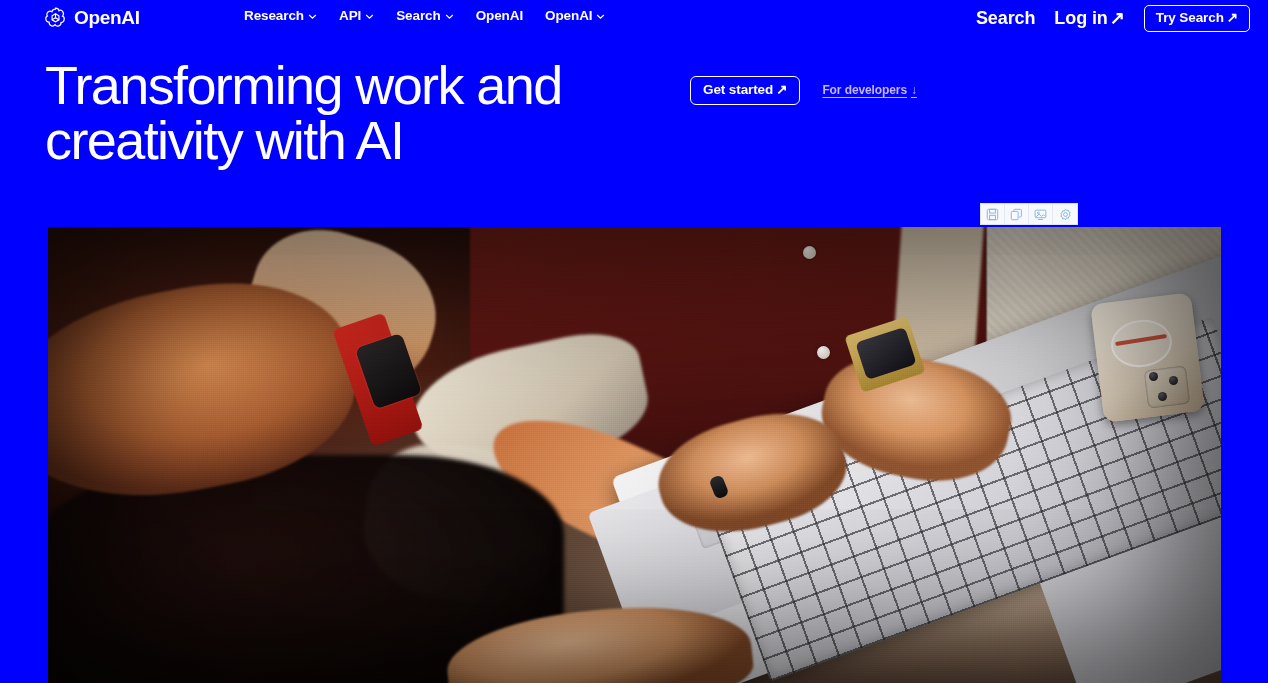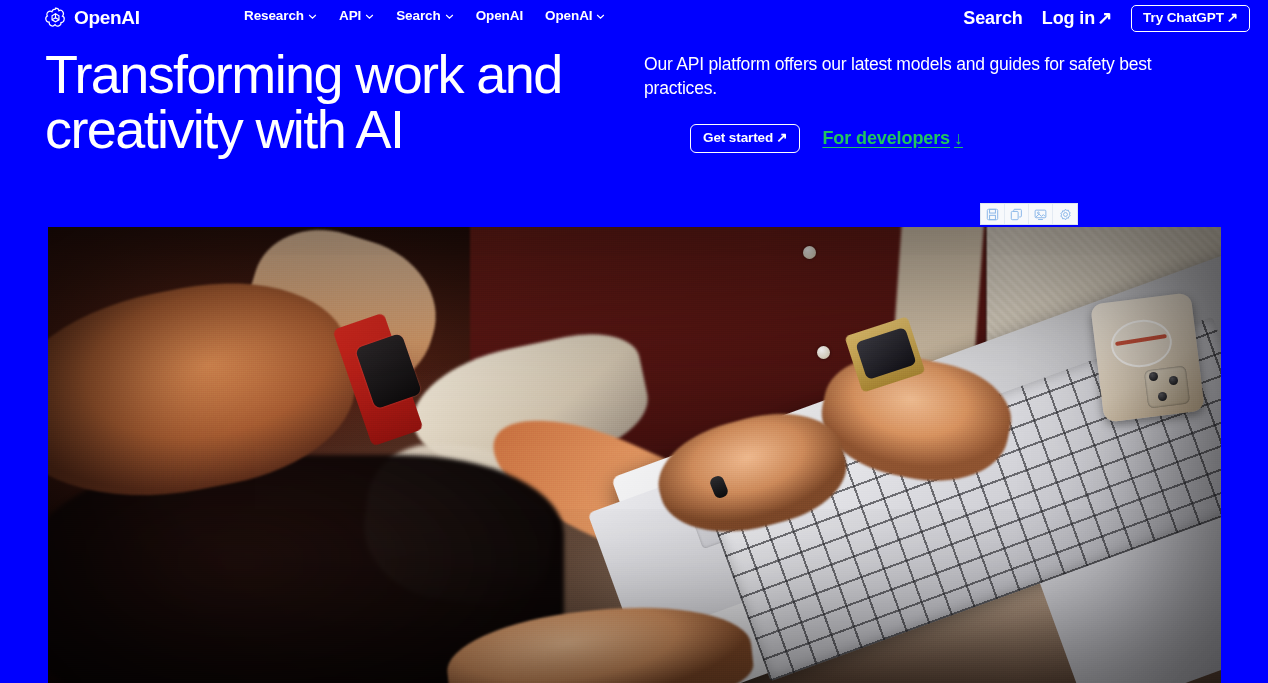--- a/index.html
+++ b/index.html
@@ -51,40 +51,40 @@
   .btn-try {
     border:1px solid #ffffff; border-radius:5px;
     padding:5px 11px 6px 11px;
     color:#fff; font-size:13.5px; font-weight:700; letter-spacing:-0.1px;
     white-space:nowrap; cursor:pointer; background:transparent;
     display:flex; align-items:center; gap:3px; line-height:1;
   }
 
   
   .hero-title {
-    position:absolute; left:45px; top:47px; width:610px;
+    position:absolute; left:45px; top:58px; width:610px;
     color:#ffffff;
     font-size:54px; font-weight:400; line-height:55px;
     letter-spacing:-1.6px;
   }
   .hero-right { position:absolute; left:644px; top:52px; width:580px; }
   .hero-sub {
     color:#ffffff; font-size:17.5px; font-weight:400;
     line-height:24px; letter-spacing:-0.2px; width:575px;
   }
   .hero-actions { display:flex; align-items:center; gap:22px; margin-top:24px;padding-left:46px; }
   .btn-outline {
     border:1px solid #ffffff; border-radius:6px;
     padding:6px 12px 7px 12px;
     color:#fff; font-size:13.5px; font-weight:700; letter-spacing:-0.1px;
     background:transparent; cursor:pointer; line-height:1;
     display:flex; align-items:center; gap:3px;
   }
   .link-underline {
-    color:#22c55e; font-size:18px; font-weight:700; letter-spacing:-0.1px;
+    color:#c4b5fd; font-size:12px; font-weight:700; letter-spacing:-0.1px;
     text-decoration:underline; text-underline-offset:3px;
     cursor:pointer; display:flex; align-items:center; gap:4px;
   }
 
   
   .media-wrap {
     position:absolute; left:48px; top:227px;
     width:1173px; height:456px;
     overflow:hidden; background:#000;
   }
@@ -375,30 +375,29 @@
 
     <div class="rightnav">
       <span class="rightlink">
         <span>Search</span>
       </span>
       <span class="rightlink">
         <span>Log in</span>
         <span>↗</span>
       </span>
       <span class="btn-try">
-        <span>Try ChatGPT</span>
+        <span>Try Search</span>
         <span>↗</span>
       </span>
     </div>
   </div>
 
   <h1 class="hero-title">Transforming work and creativity with AI</h1>
 
   <div class="hero-right">
-    <p class="hero-sub">Our API platform offers our latest models and guides for safety best practices.</p>
     <div class="hero-actions">
       <span class="btn-outline">
         <span>Get started</span>
         <span>↗</span>
       </span>
       <span class="link-underline">
         <span>For developers</span>
         <span>↓</span>
       </span>
     </div>

